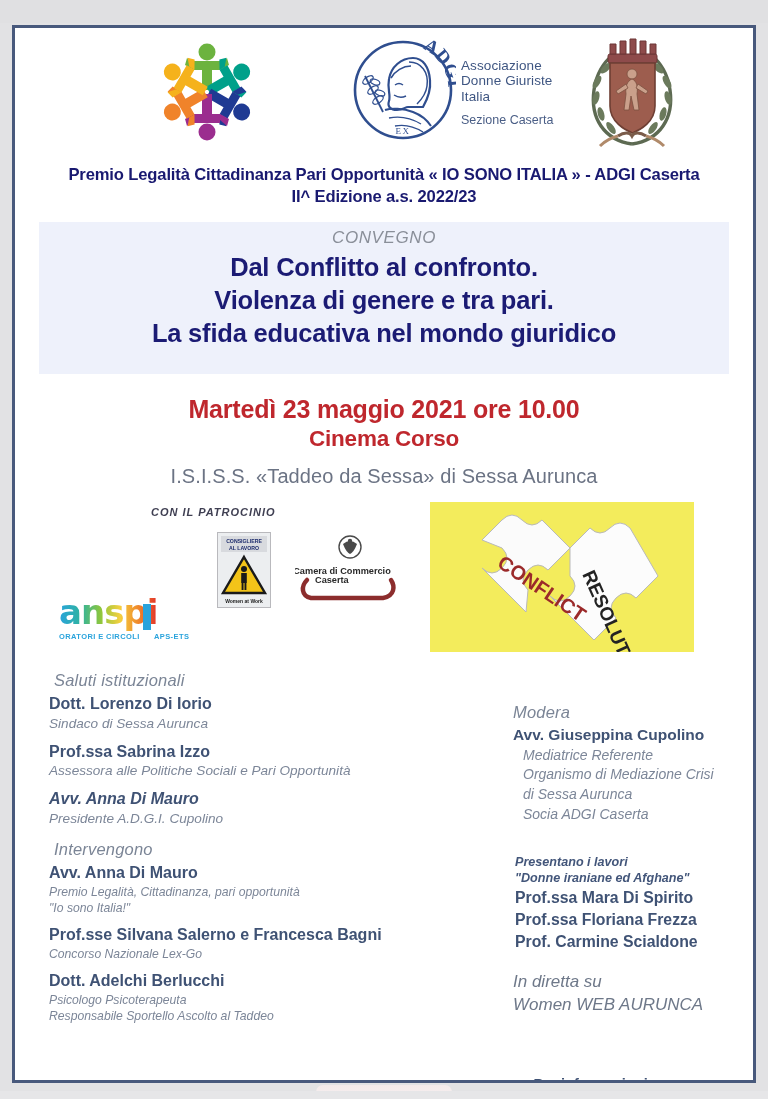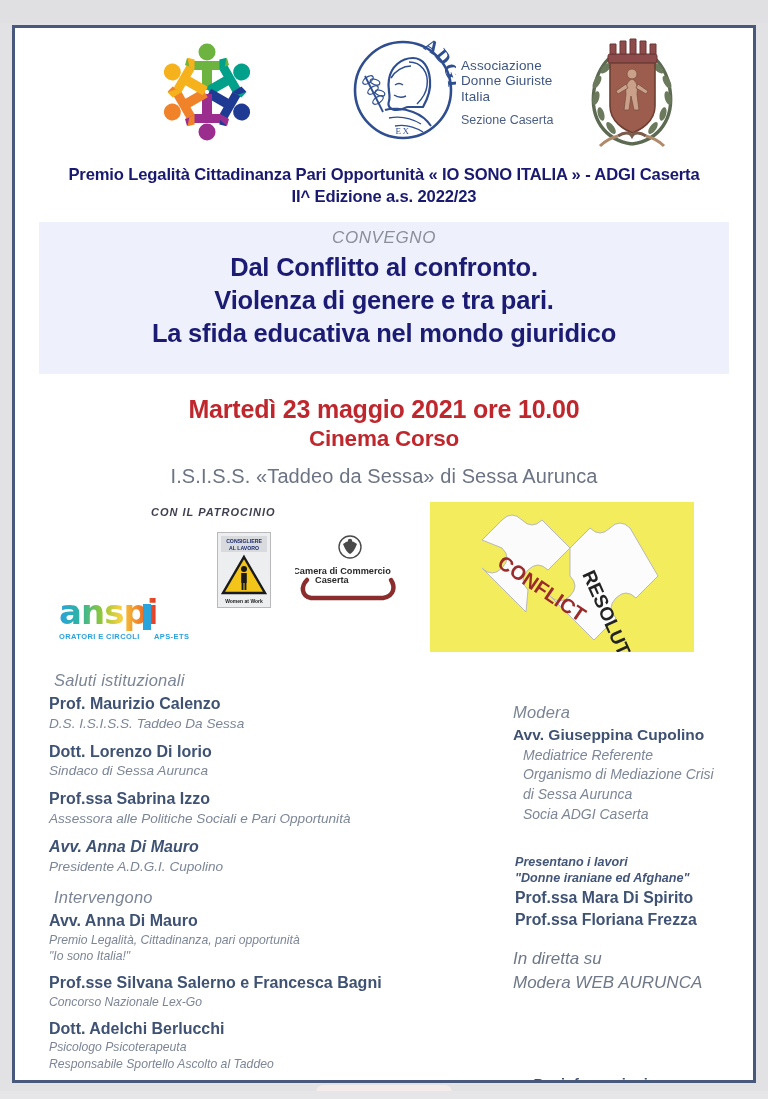--- a/index.html
+++ b/index.html
@@ -329,24 +329,20 @@
     </div>
 
     <div class="cols">
 
       <div class="colL">
 
         <div>
           <div class="sec-head">Saluti istituzionali</div>
 
           <div class="blk">
-            <div class="name">Prof. Maurizio Calenzo</div>
-            <div class="role">D.S. I.S.I.S.S. Taddeo Da Sessa</div>
-          </div>
-          <div class="blk">
             <div class="name">Dott. Lorenzo Di Iorio</div>
             <div class="role">Sindaco di Sessa Aurunca</div>
           </div>
           <div class="blk">
             <div class="name">Prof.ssa Sabrina Izzo</div>
             <div class="role">Assessora alle Politiche Sociali e Pari Opportunità</div>
           </div>
           <div class="blk">
             <div class="name it">Avv. Anna Di Mauro</div>
             <div class="role">Presidente A.D.G.I. Cupolino</div>
@@ -385,25 +381,26 @@
             <div class="rrole">di Sessa Aurunca</div>
             <div class="rrole">Socia ADGI Caserta</div>
           </div>
         </div>
 
         <div style="margin-top:30px;margin-left:36px;">
           <div class="pres-lab">Presentano i lavori</div>
           <div class="pres-lab">"Donne iraniane ed Afghane"</div>
           <div class="pres-name">Prof.ssa Mara Di Spirito</div>
           <div class="pres-name">Prof.ssa  Floriana Frezza</div>
+          <div class="pres-name">Prof. Carmine Scialdone</div>
         </div>
 
         <div class="diretta" style="margin-left:34px;">
           <div>In diretta su</div>
-          <div>Modera WEB AURUNCA</div>
+          <div>Women WEB AURUNCA</div>
         </div>
       </div>
 
       <div class="info">
         <div>Per informazioni :</div>
 
       </div>
     </div>
 
   </div>

